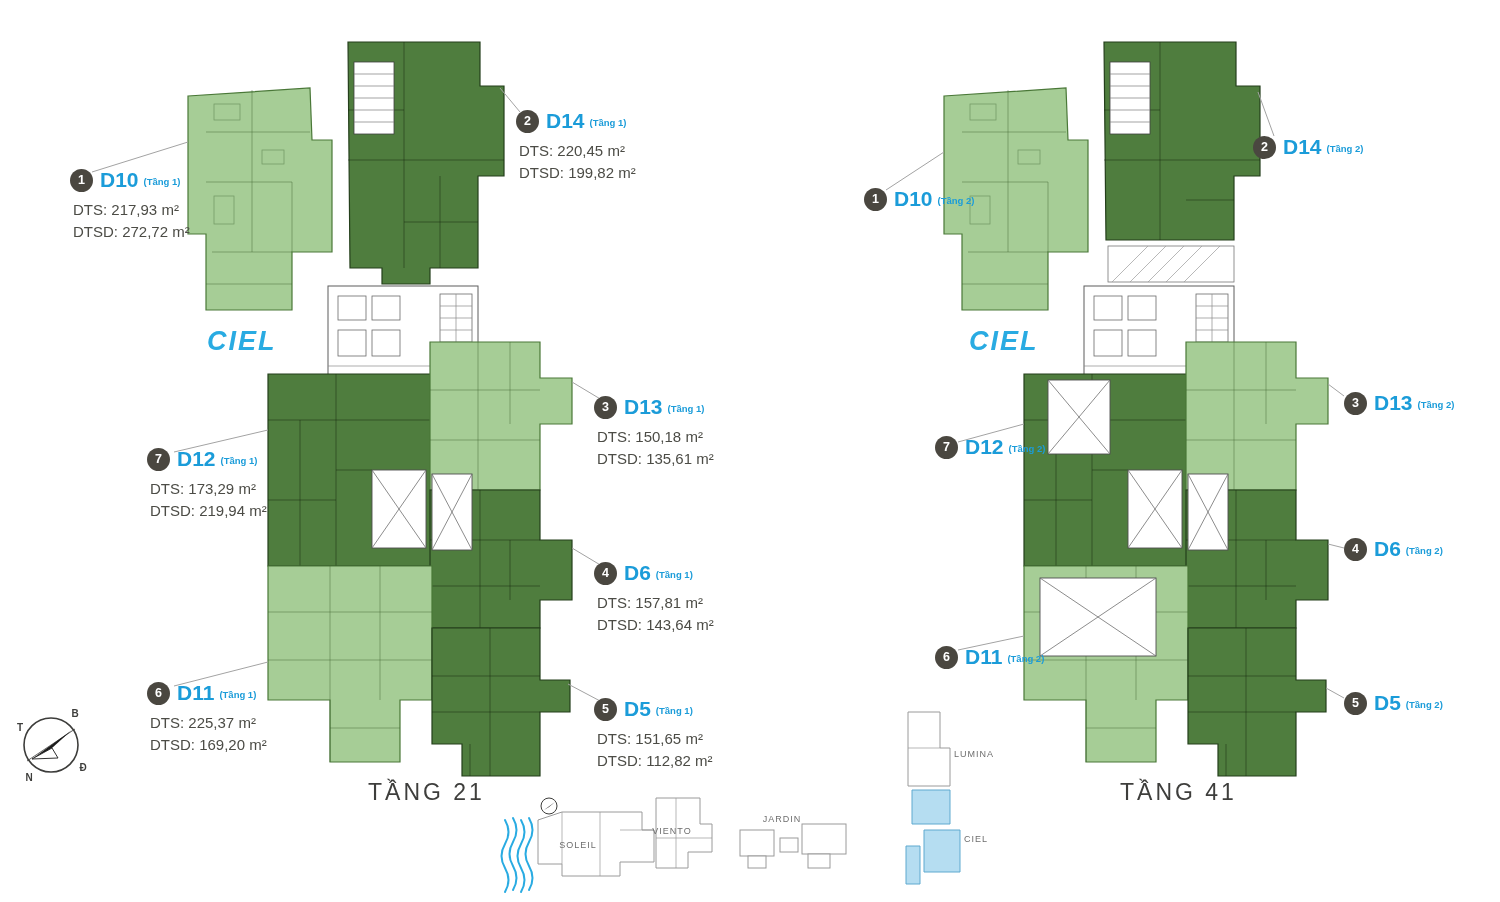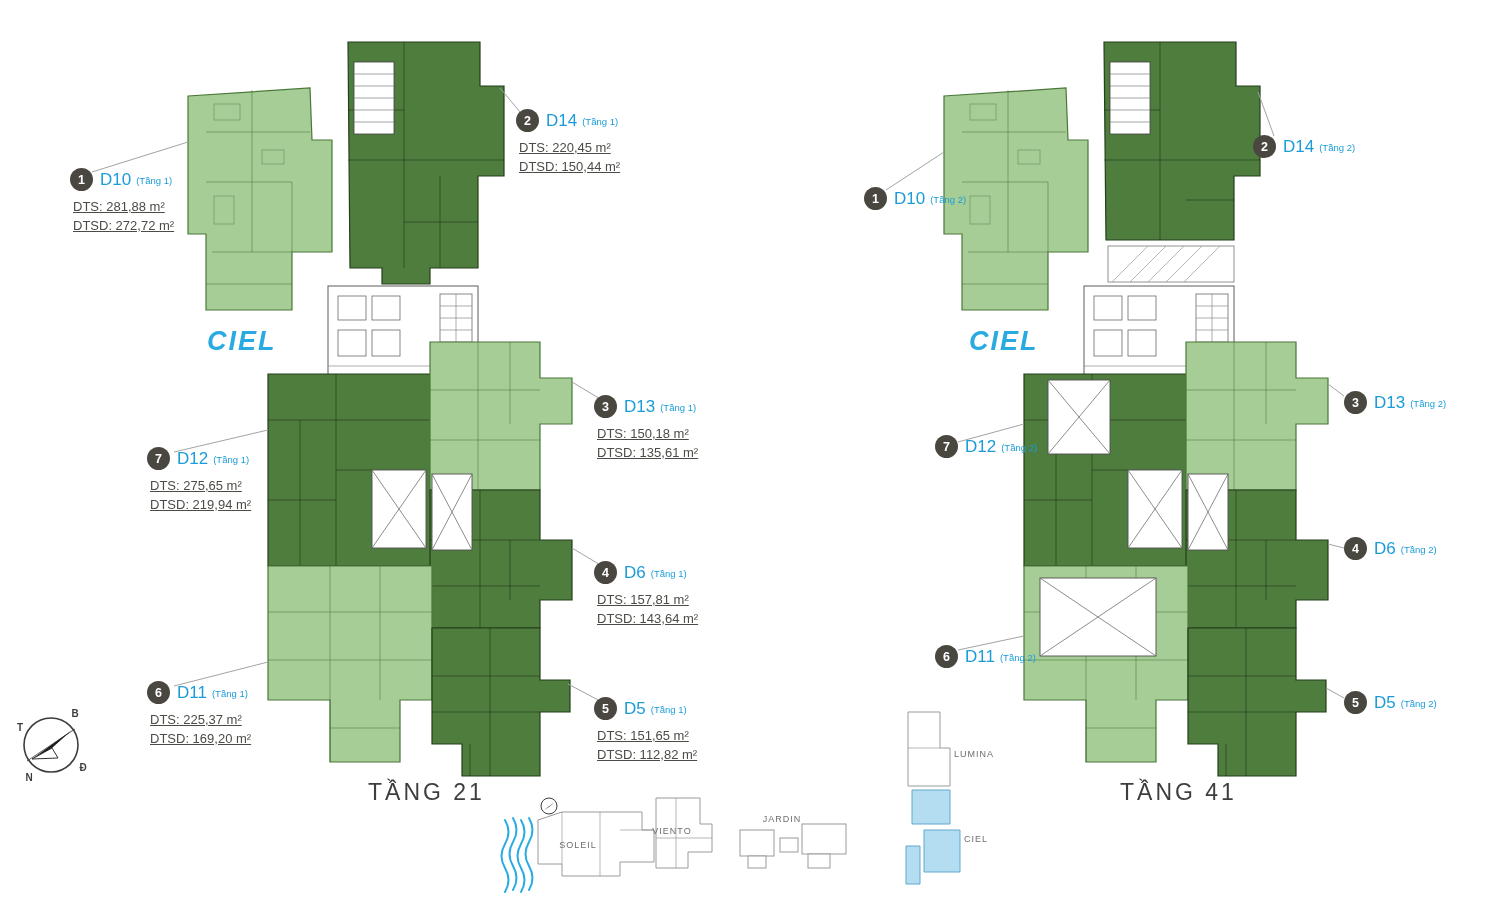--- a/index.html
+++ b/index.html
@@ -9,23 +9,23 @@
 
   .ciel-label { position:absolute; font-size:27px; font-weight:bold; font-style:italic;
                 color:#29abe2; letter-spacing:2px; }
   .floor-title { position:absolute; font-size:23px; color:#3e3e3c; letter-spacing:3px; }
 
   .callout { position:absolute; }
   .callout-head { display:flex; align-items:center; gap:7px; }
   .marker { width:23px; height:23px; border-radius:50%; background:#4a4740; color:#fff;
             font-size:12.5px; font-weight:bold; display:flex; align-items:center;
             justify-content:center; flex:0 0 auto; }
-  .code { color:#1b9cd9; font-size:17px; font-weight:normal; }
-  .note { color:#1b9cd9; font-size:9.5px; font-weight:normal; margin-left:-2px; padding-top:2px; }
-  .areas { margin:7px 0 0 3px; font-size:13px; color:#4c4c46; line-height:1.45;text-decoration:underline; }
+  .code { color:#1b9cd9; font-size:21px; font-weight:bold; }
+  .note { color:#1b9cd9; font-size:9.5px; font-weight:bold; margin-left:-2px; padding-top:2px; }
+  .areas { margin:7px 0 0 3px; font-size:15px; color:#4c4c46; line-height:1.45; }
 
   
   .dl  { stroke:#3c6130; stroke-opacity:.55; stroke-width:.8; fill:none; }
   .dld { stroke:#16290f; stroke-opacity:.6;  stroke-width:.8; fill:none; }
   .fr  { fill:none; stroke:#3c6130; stroke-opacity:.5; stroke-width:.7; }
   .core-cell { fill:#fff; stroke:#6a6a6a; stroke-width:.8; }
   .lgreen { fill:#a6cd96; stroke:#4a7838; stroke-width:1.2; }
   .dgreen { fill:#4f7d3e; stroke:#243f1b; stroke-width:1.2; }
   .site-label { font-size:9px; fill:#6e6e6e; letter-spacing:1px;
                 font-family:"Liberation Sans", sans-serif; }
@@ -234,34 +234,34 @@
   <div class="floor-title" style="left:368px; top:779px;text-align:right;">TẦNG 21</div>
   <div class="floor-title" style="left:1120px; top:779px;">TẦNG 41</div>
 
   <div class="callout" style="left:70px; top:168px;">
     <div class="callout-head">
       <span class="marker">1</span>
       <span class="code">D10</span>
       <span class="note">(Tầng 1)</span>
     </div>
     <div class="areas">
-      <div>DTS: 281,88 m²</div>
+      <div>DTS: 217,93 m²</div>
       <div>DTSD: 272,72 m²</div>
     </div>
   </div>
 
   <div class="callout" style="left:516px; top:109px;">
     <div class="callout-head">
       <span class="marker">2</span>
       <span class="code">D14</span>
       <span class="note">(Tầng 1)</span>
     </div>
     <div class="areas">
       <div>DTS: 220,45 m²</div>
-      <div>DTSD: 150,44 m²</div>
+      <div>DTSD: 199,82 m²</div>
     </div>
   </div>
 
   <div class="callout" style="left:594px; top:395px;">
     <div class="callout-head">
       <span class="marker">3</span>
       <span class="code">D13</span>
       <span class="note">(Tầng 1)</span>
     </div>
     <div class="areas">
@@ -306,21 +306,21 @@
     </div>
   </div>
 
   <div class="callout" style="left:147px; top:447px;">
     <div class="callout-head">
       <span class="marker">7</span>
       <span class="code">D12</span>
       <span class="note">(Tầng 1)</span>
     </div>
     <div class="areas">
-      <div>DTS: 275,65 m²</div>
+      <div>DTS: 173,29 m²</div>
       <div>DTSD: 219,94 m²</div>
     </div>
   </div>
 
   <div class="callout" style="left:864px; top:187px;">
     <div class="callout-head">
       <span class="marker">1</span>
       <span class="code">D10</span>
       <span class="note">(Tầng 2)</span>
     </div>

